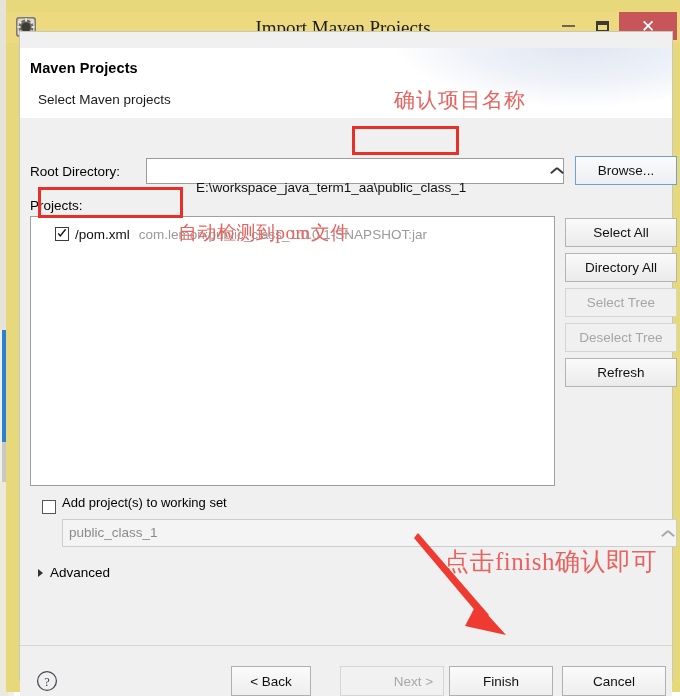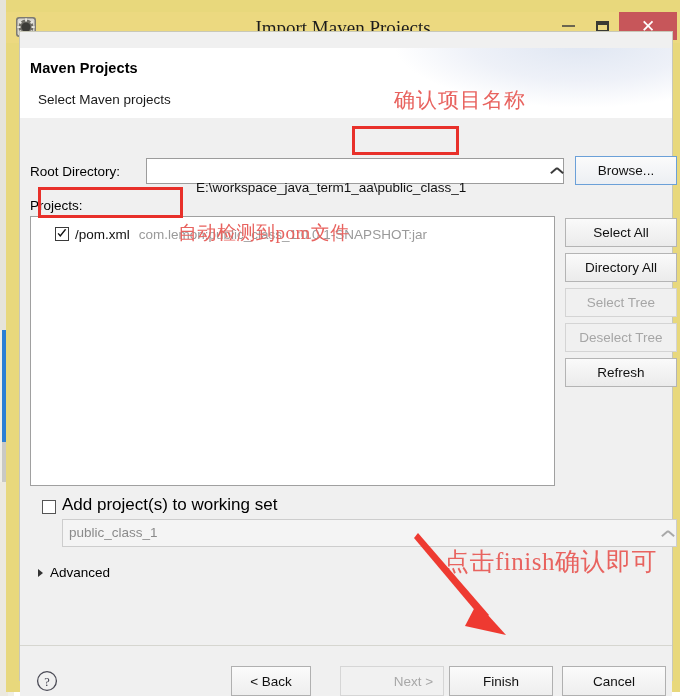--- a/index.html
+++ b/index.html
@@ -311,21 +311,21 @@
     position: absolute;
     left: 22px; top: 382px;
     width: 14px; height: 14px;
     background: #fff;
     border: 1px solid #555;
     box-sizing: border-box;
   }
   #ws-label {
     position: absolute;
     left: 42px; top: 377px;
-    font-size: 17px;
+    font-size: 13px;
   }
   #ws-combo {
     position: absolute;
     left: 42px; top: 401px;
     width: 615px; height: 28px;
     background: #f4f4f4;
     border: 1px solid #cdcdcd;
     box-sizing: border-box;
   }
   #ws-combo-text {

